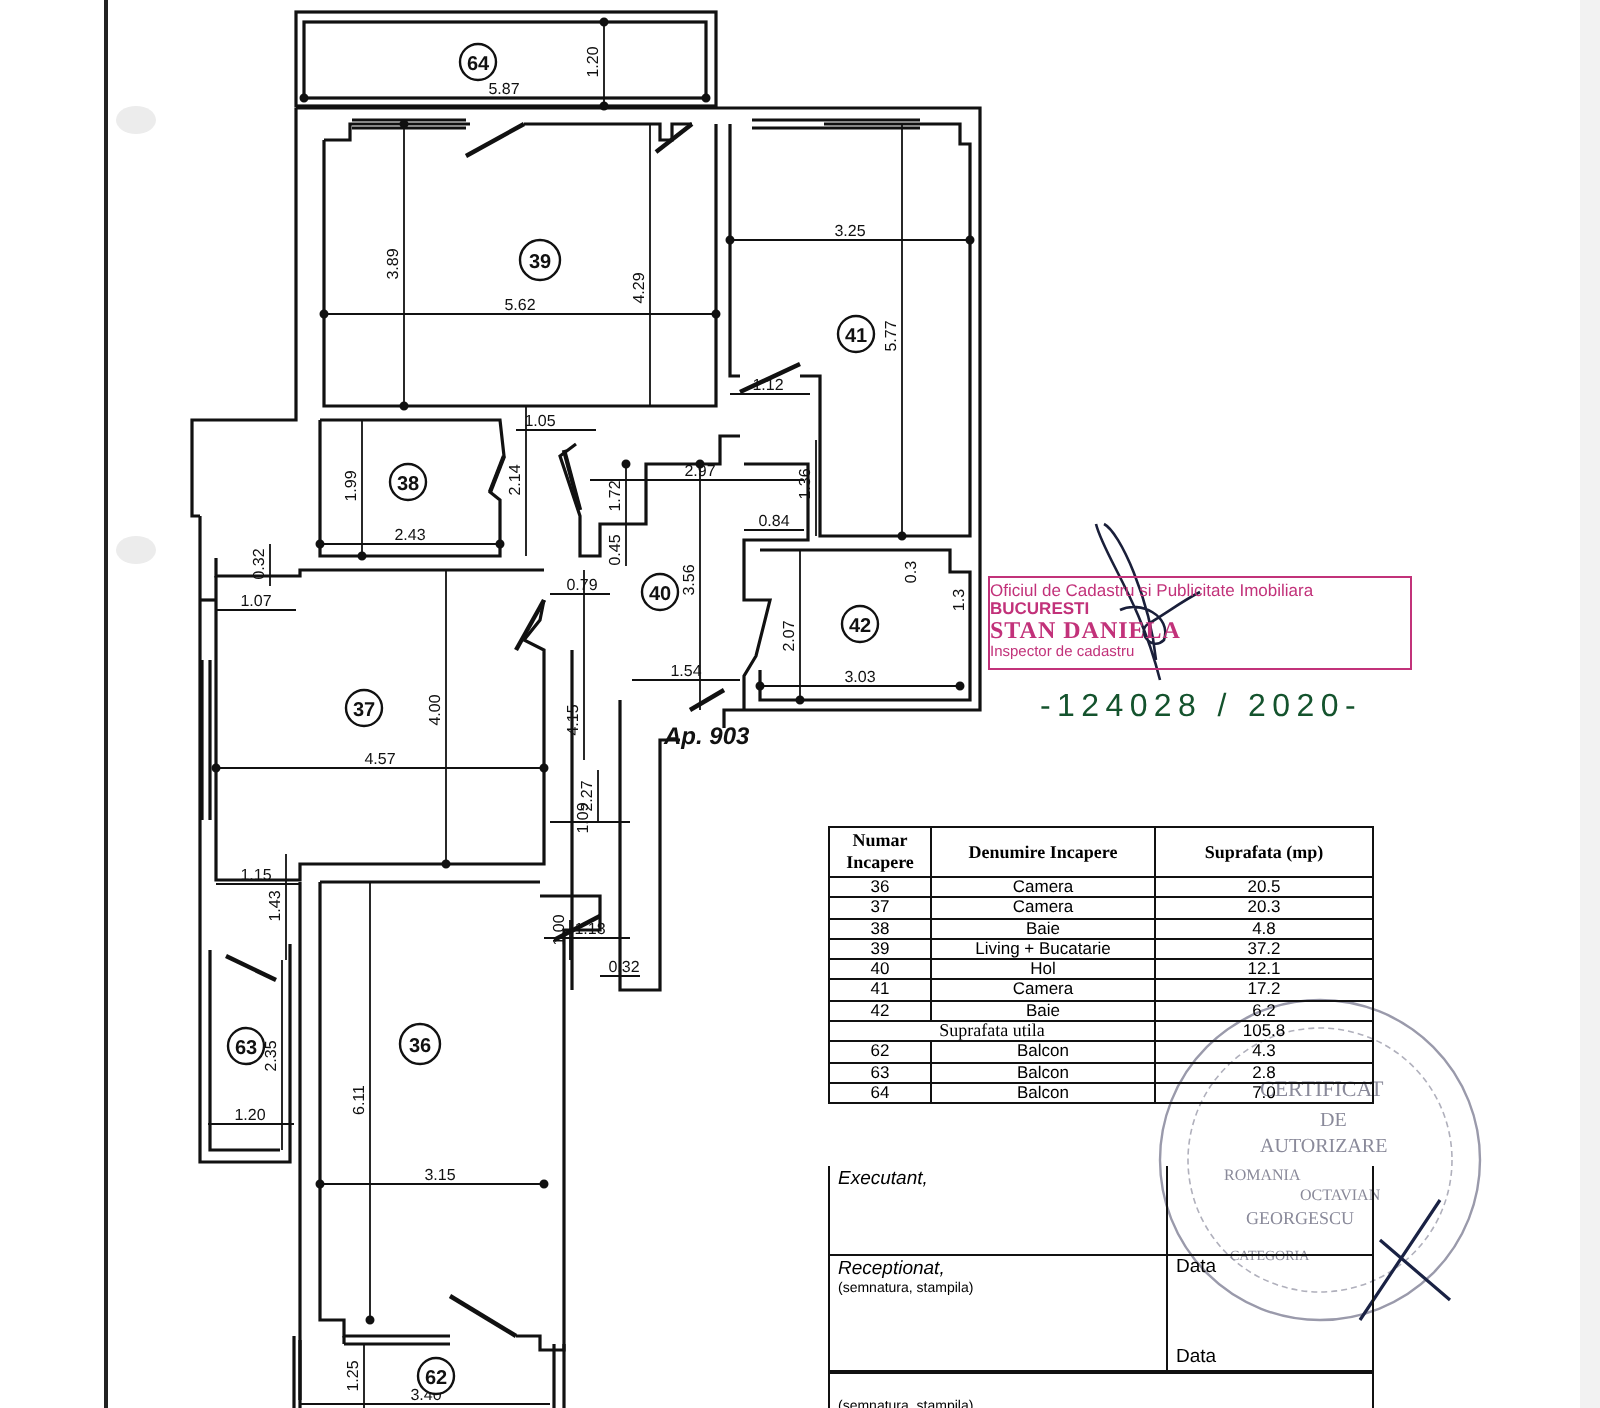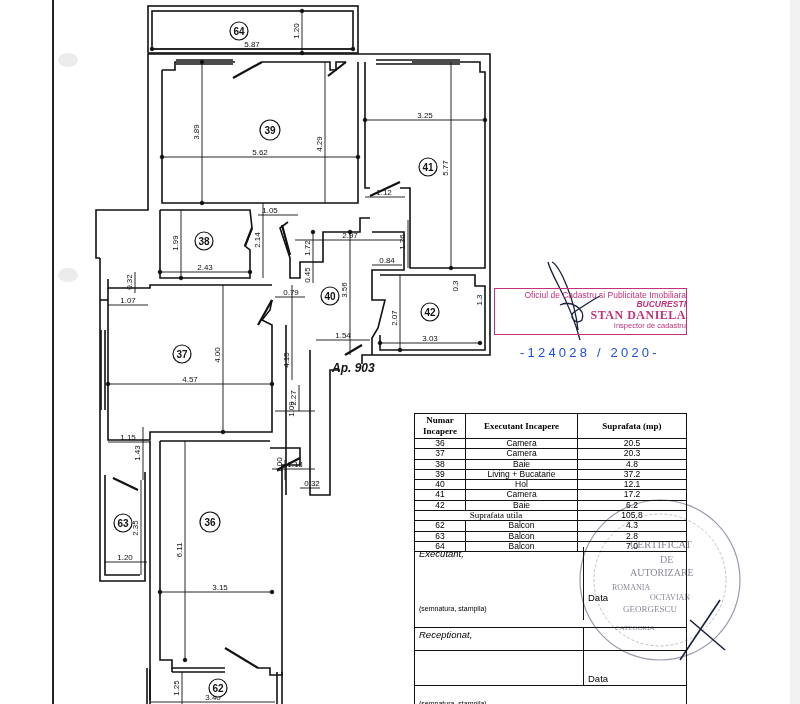--- a/index.html
+++ b/index.html
@@ -17,26 +17,26 @@
   table.rooms td, table.rooms th { border:1.5px solid #111; padding:0 2px; text-align:center; line-height:9.3px; height:9.3px; }
   table.rooms th { font-family:"Liberation Serif", serif; font-weight:bold; font-size:9px; line-height:11px; height:24px; }
   table.rooms td.serif { font-family:"Liberation Serif", serif; font-size:9px; }
   .sig { position:absolute; left:414px; width:273px; border:1.5px solid #111; border-top:none; box-sizing:border-box; font-size:9.5px; }
   .sig .row { display:flex; }
   .sig .l { width:169px; border-right:1.5px solid #111; padding:1px 4px; box-sizing:border-box; }
   .sig .r { flex:1; padding:1px 4px; box-sizing:border-box;margin-top:44px; }
   .it { font-style:italic; }
   .small { font-size:7px; }
 
-  .ocpi { position:absolute; left:494px; top:288px; width:193px; height:47px; border:1.5px solid #c2327a; box-sizing:border-box; color:#c2327a; text-align:right; }
+  .ocpi { position:absolute; left:494px; top:288px; width:212px; height:47px; border:1.5px solid #c2327a; box-sizing:border-box; color:#c2327a; text-align:left; }
   .ocpi .l1 { font-size:8.5px; line-height:10px; margin-top:1px; }
-  .ocpi .l2 { font-size:8.5px; line-height:9px; font-weight:bold;font-style:italic; }
+  .ocpi .l2 { font-size:8.5px; line-height:9px; font-weight:bold; }
   .ocpi .l3 { font-family:"Liberation Serif", serif; font-size:12px; font-weight:bold; line-height:12px; letter-spacing:0.5px; }
   .ocpi .l4 { font-size:7.5px; line-height:9px; }
-  .regno { position:absolute; left:520px; top:345px; font-family:"Liberation Sans Narrow","Liberation Sans", sans-serif; font-size:13px; letter-spacing:3.2px; color:#1d4ed8; }
+  .regno { position:absolute; left:520px; top:345px; font-family:"Liberation Sans Narrow","Liberation Sans", sans-serif; font-size:16px; letter-spacing:3.2px; color:#14532d; }
   .stamp-text { font-family:"Liberation Serif", serif; fill:#8a8a9a; }
 </style>
 </head>
 <body>
 
 <div class="page">
   <div class="margin-line"></div>
   <div class="hole" style="top:53px"></div>
   <div class="hole" style="top:268px"></div>
 
@@ -269,21 +269,21 @@
     <div class="l2">BUCURESTI</div>
     <div class="l3">STAN DANIELA</div>
     <div class="l4">Inspector de cadastru</div>
   </div>
   <div class="regno">-124028 / 2020-</div>
 
   <table class="rooms">
     <tbody>
         <tr>
       <th style="width:46px">Numar Incapere</th>
-      <th style="width:107px">Executant Incapere</th>
+      <th style="width:107px">Denumire Incapere</th>
       <th>Suprafata (mp)</th>
     </tr>
     <tr>
           <td>36</td>
           <td>Camera</td>
           <td>20.5</td>
         </tr>
     <tr>
           <td>37</td>
           <td>Camera</td>
@@ -329,21 +329,21 @@
           <td>2.8</td>
         </tr>
     <tr>
           <td>64</td>
           <td>Balcon</td>
           <td>7.0</td>
         </tr>
   </tbody>
     </table>
 
-  <div class="sig" style="top:547px">
+  <div class="sig" style="top:583px">
     <div class="row">
       <div class="l it">Executant,</div>
       <div class="r">Data</div>
     </div>
     <div class="row">
       <div class="l small" style="height:16px">(semnatura, stampila)</div>
       <div class="r"></div>
     </div>
   </div>
   <div class="sig" style="top:627px; border-top:1.5px solid #111;">

